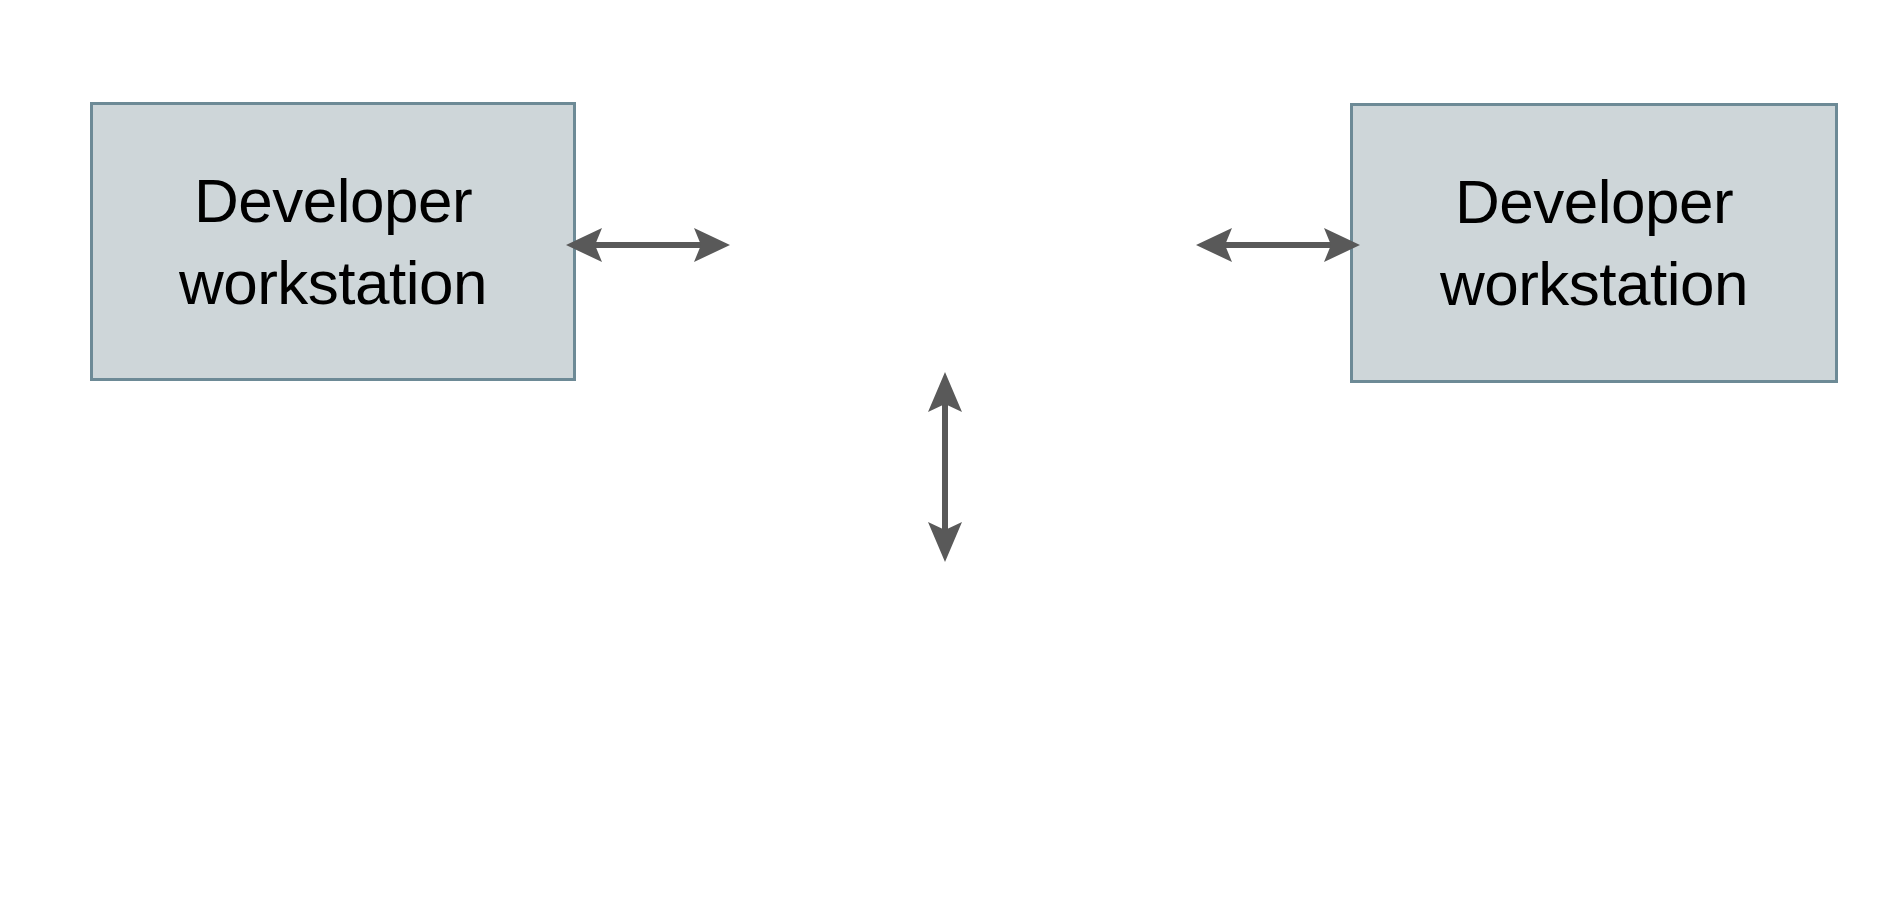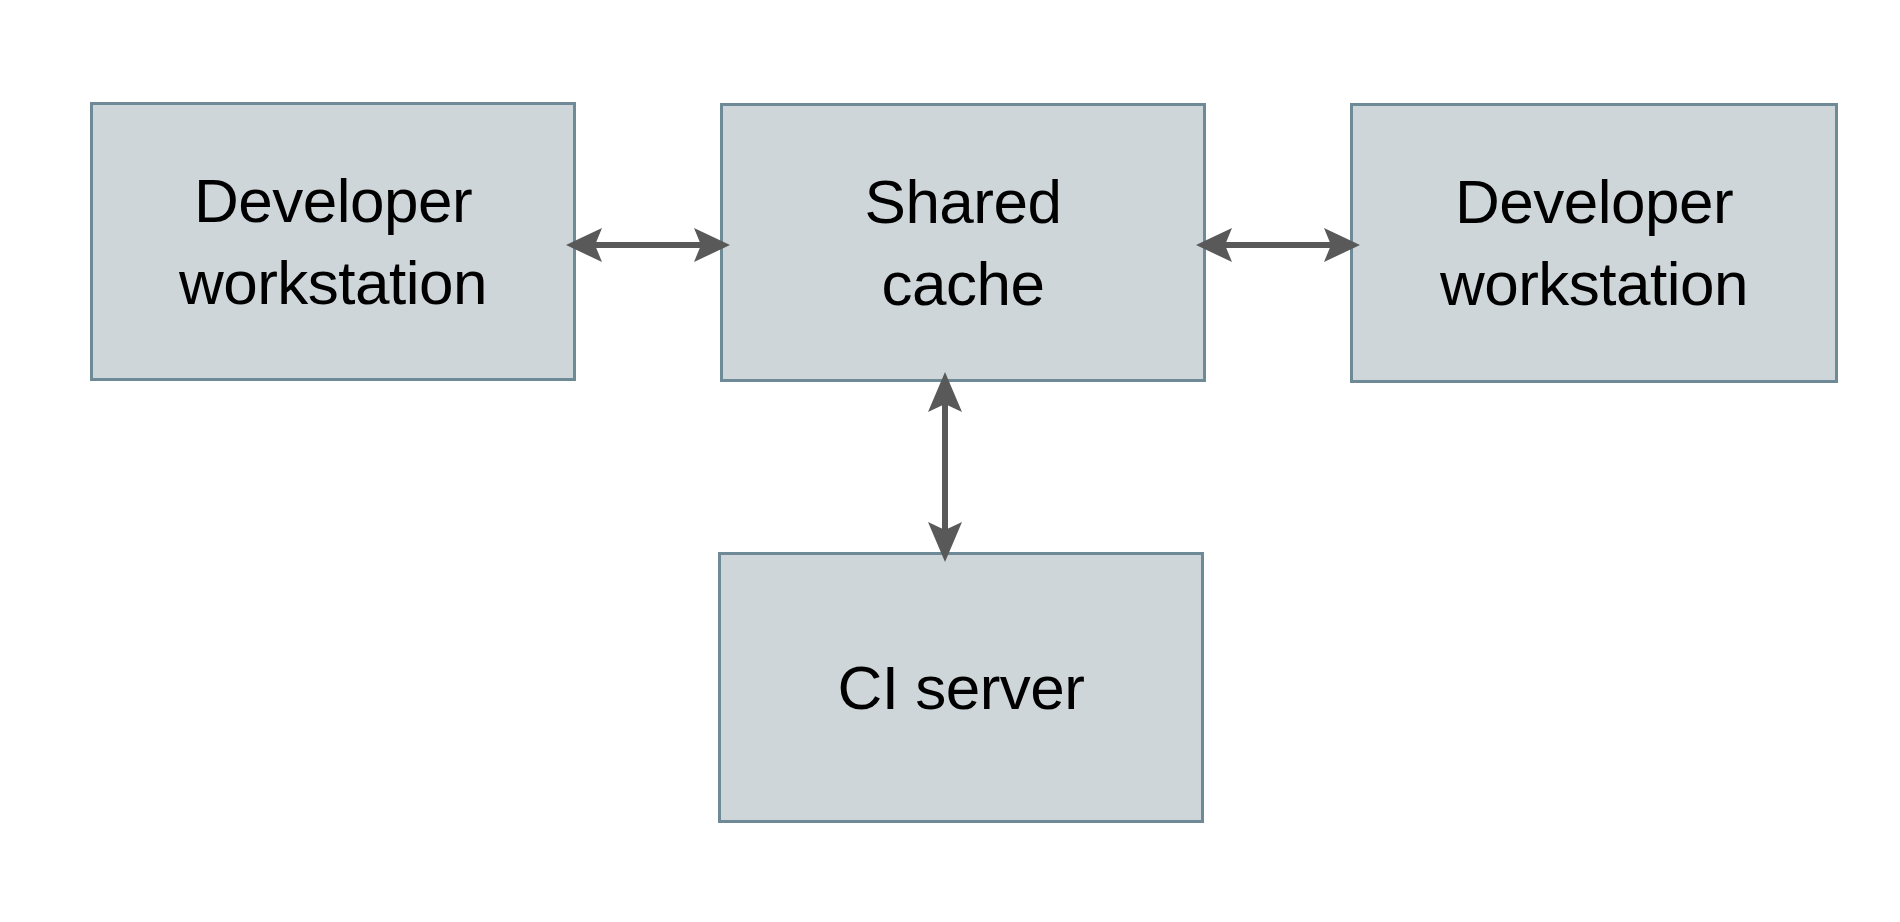--- a/index.html
+++ b/index.html
@@ -58,33 +58,26 @@
 </head>
 <body>
 
 <div id="canvas">
 
   <div class="node" id="node-dev-left">
     <span class="node-label">Developer
 workstation</span>
   </div>
 
-  <div class="node" id="node-shared">
-    <span class="node-label">Shared
-cache</span>
-  </div>
 
   <div class="node" id="node-dev-right">
     <span class="node-label">Developer
 workstation</span>
   </div>
 
-  <div class="node" id="node-ci">
-    <span class="node-label">CI server</span>
-  </div>
 
   <div class="edge" id="edge-left-shared">
     <svg width="164" height="66" viewBox="0 0 164 66">
 
       <rect x="22" y="30" width="120" height="6" fill="#595959"></rect>
 
       <path d="M 0 33 L 36 16 L 29 33 L 36 50 Z" fill="#595959"></path>
 
       <path d="M 164 33 L 128 16 L 135 33 L 128 50 Z" fill="#595959"></path>
     </svg>

